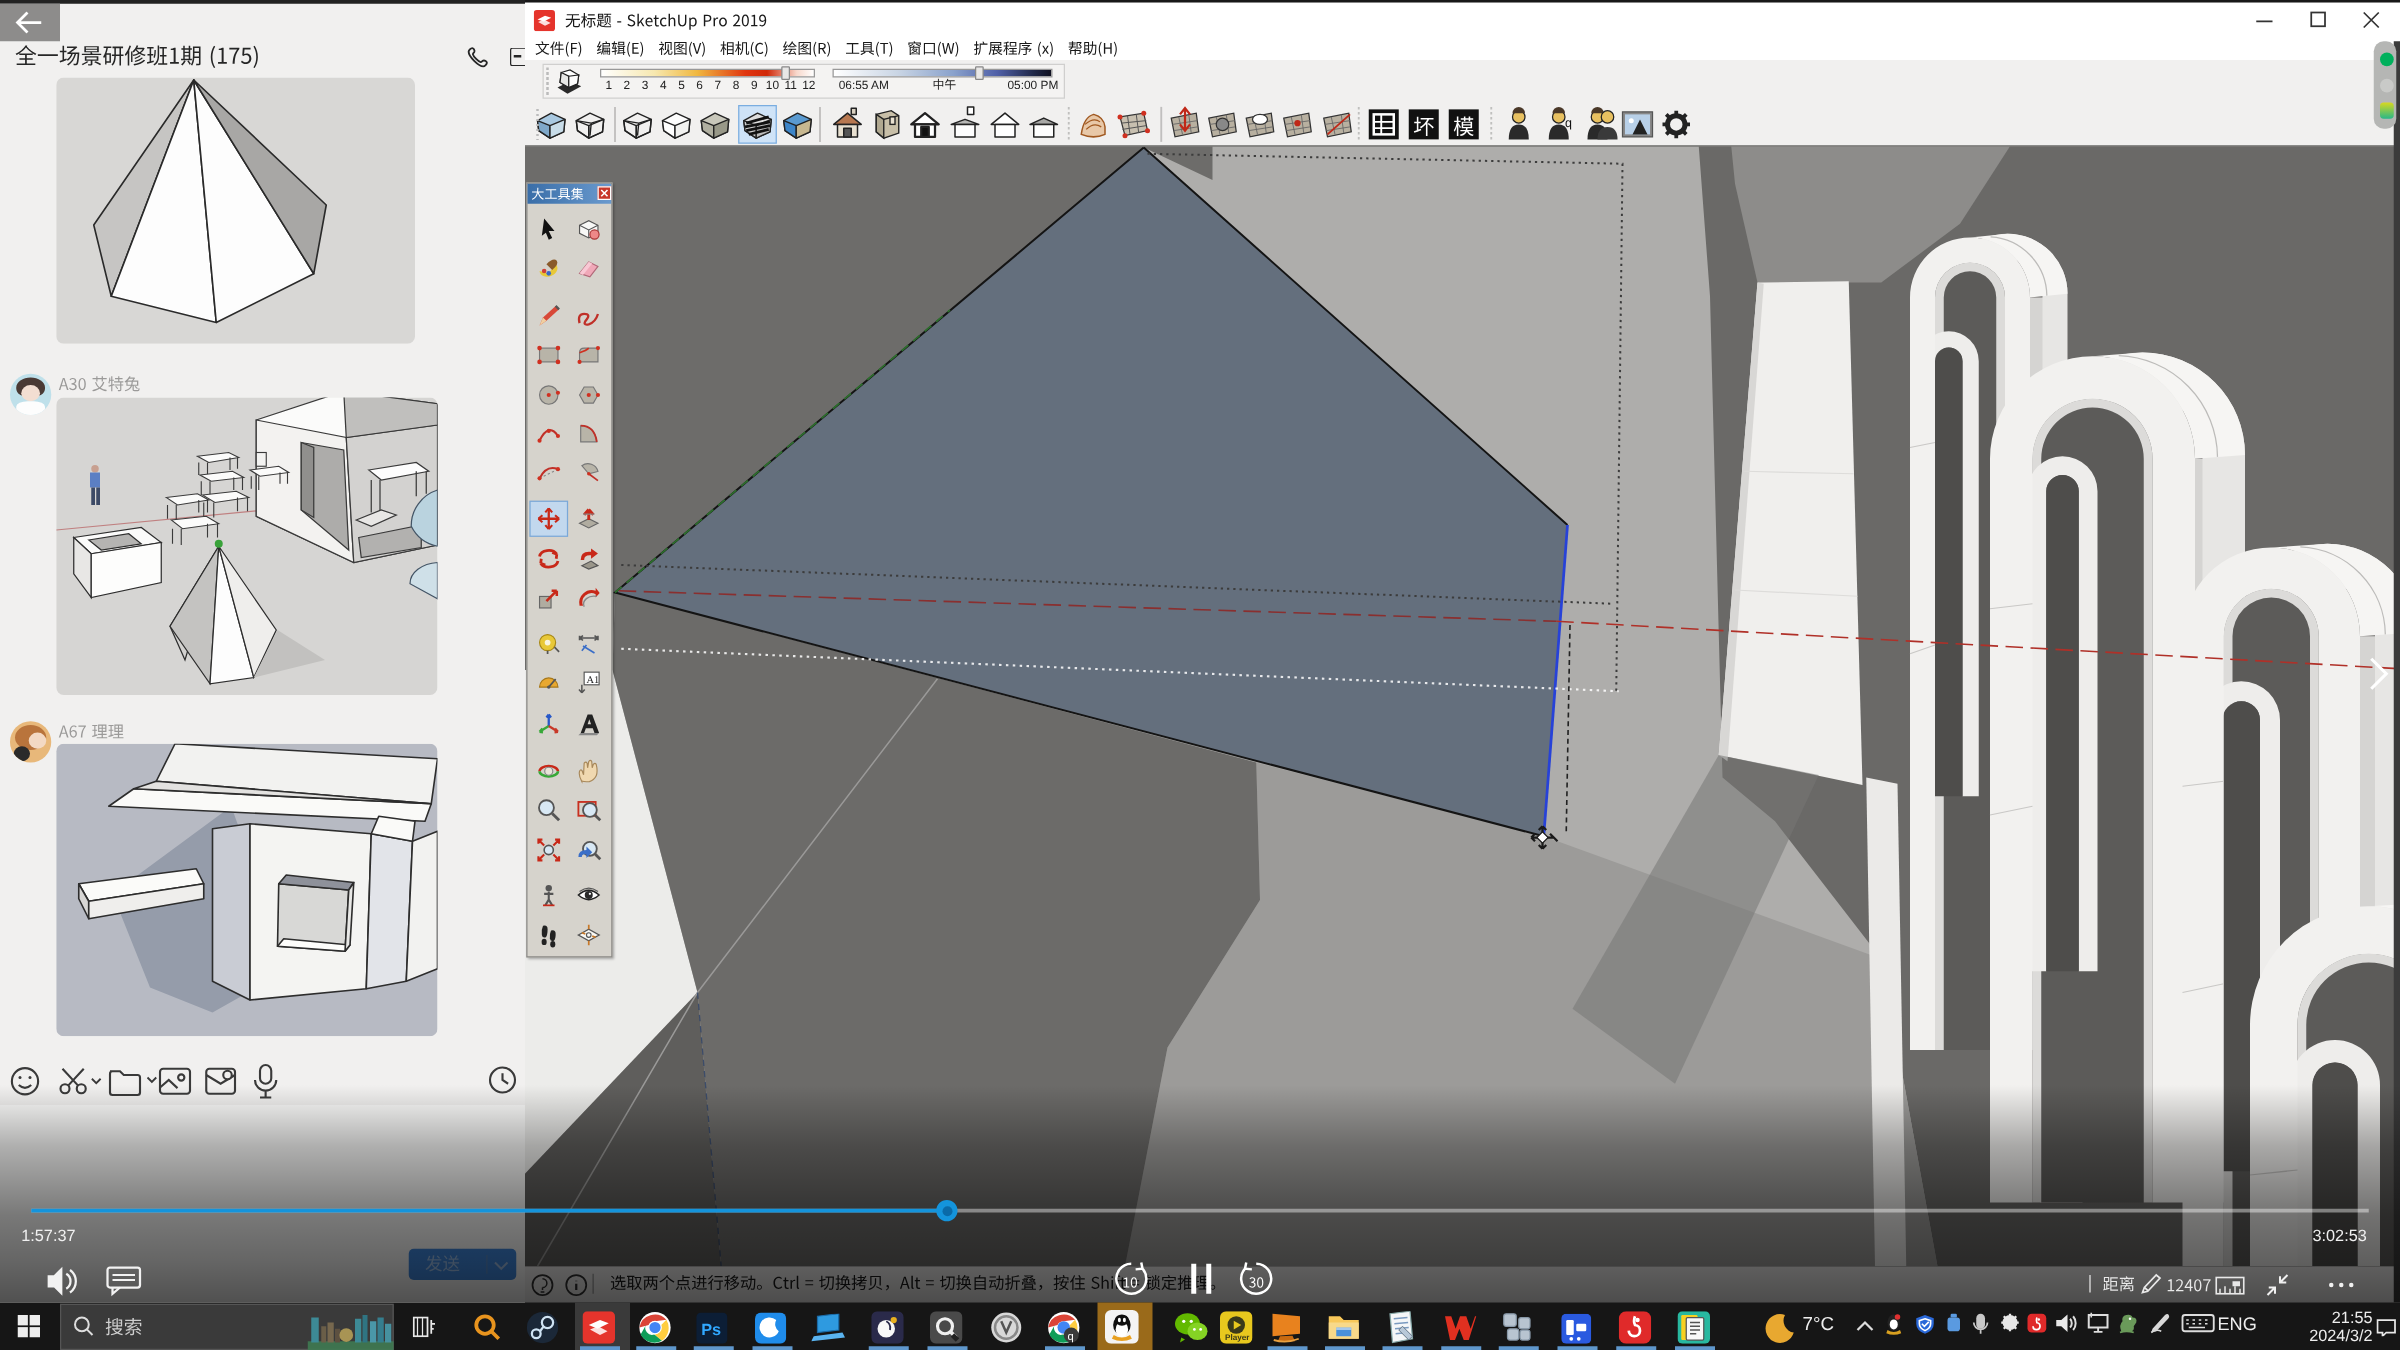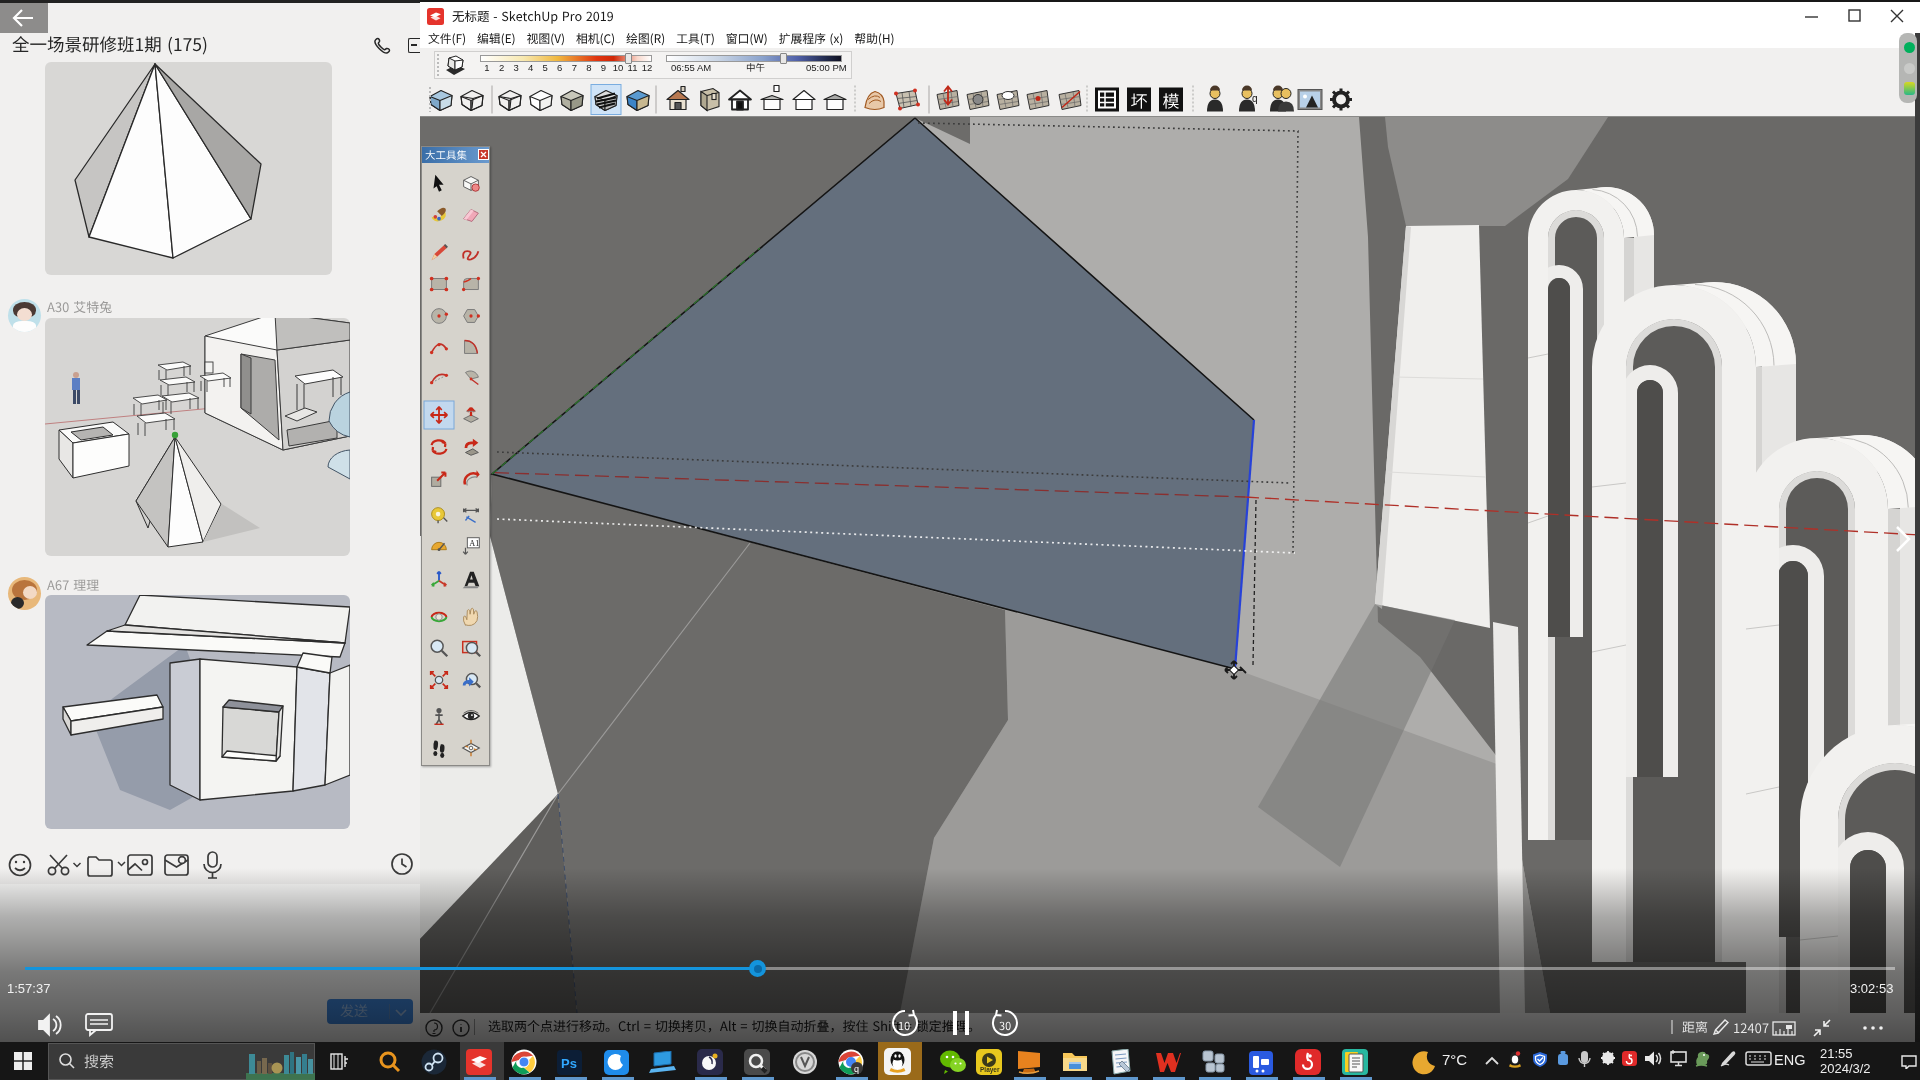--- a/index.html
+++ b/index.html
@@ -677,21 +677,21 @@
 <div class="abs" style="left:1915px;top:33px;width:5px;height:1009px;background:#3b3b3b"></div>
 <div class="abs" style="left:1899px;top:33px;width:18px;height:70px;background:#b5b6b4;border-radius:8px"></div>
 <div class="abs" style="left:1904px;top:42px;width:11px;height:11px;border-radius:50%;background:#00b05c"></div>
 <div class="abs" style="left:1904px;top:63px;width:11px;height:11px;border-radius:50%;background:#c9cac8"></div>
 <div class="abs" style="left:1904px;top:82px;width:11px;height:13px;border-radius:3px;background:linear-gradient(#d8d820,#28b888)"></div>
 <div class="abs" style="left:0;top:868px;width:1920px;height:174px;background:linear-gradient(rgba(0,0,0,0) 0%,rgba(0,0,0,.3) 28%,rgba(0,0,0,.52) 60%,rgba(0,0,0,.6) 82%,rgba(0,0,0,.68) 100%)"></div>
 <div class="abs" style="left:25px;top:967px;width:1870px;height:2.5px;background:rgba(255,255,255,.42)"></div>
 <div class="abs" style="left:25px;top:966.5px;width:725px;height:3.5px;background:#1494dc"></div>
 <div class="abs" style="left:749px;top:960px;width:17px;height:17px;border-radius:50%;background:#1494dc;border:2.5px solid #1494dc"></div>
 <div class="abs" style="left:754px;top:965px;width:8px;height:8px;border-radius:50%;background:#0a6aa8"></div>
-<div class="abs" style="left:7px;top:981px;color:#f0f0f0;font-size:13px">1:57:37</div>
+<div class="abs" style="left:17px;top:981px;color:#f0f0f0;font-size:13px">1:57:37</div>
 <div class="abs" style="left:1850px;top:981px;color:#f0f0f0;font-size:13px">3:02:53</div>
 <svg class="abs" style="left:36px;top:1012px" width="80" height="26" fill="none" stroke="#f2f2f2" stroke-width="1.8">
 <path d="M3 9 h4.5 l5.5 -5.5 v19 l-5.5 -5.5 h-4.5 z" fill="#f2f2f2"></path>
 <path d="M17 7 a7 7 0 0 1 0 12 M20 4 a11 11 0 0 1 0 18"></path>
 <g transform="translate(50,0)">
         <rect x="0" y="2" width="26" height="16" rx="2"></rect>
         <path d="M4 18 l0 5 l6 -5"></path>
         <path d="M4 8 h18 M4 12 h18" stroke-width="1.6"></path>
       </g>
 </svg>
@@ -988,21 +988,21 @@
 <g transform="translate(236,0)">
         <path d="M2 13 L12 2 q2 -1.5 3 0 q1 1.5 -.5 3 L5 15 l-4 1 Z" fill="#d8d8d8" stroke="none"></path>
         <path d="M1 16 q4 -3 8 -1" stroke="#d8d8d8" stroke-width="1.3"></path>
       </g>
 <g transform="translate(262,0)">
         <rect x="0" y="2" width="25" height="13" rx="2" fill="none" stroke-width="1.5"></rect>
         <path d="M3 6 h2 M8 6 h2 M13 6 h2 M18 6 h2 M3 9 h2 M8 9 h2 M13 9 h2 M18 9 h2 M5 12 h13" stroke-width="1.2"></path>
       </g>
 </svg>
 <div class="abs" style="left:1774px;top:1052px;color:#eee;font-size:14.5px">ENG</div>
-<div class="abs" style="left:1820px;top:1046px;width:78px;color:#eee;font-size:13px;line-height:15px">21:55<br>2024/3/2</div>
+<div class="abs" style="left:1820px;top:1046px;width:78px;color:#eee;font-size:13px;text-align:right;line-height:15px">21:55<br>2024/3/2</div>
 <svg class="abs" style="left:1901px;top:1054px" width="16" height="15" fill="none" stroke="#e8e8e8" stroke-width="1.4">
       <path d="M1 2 h14 v10 h-7 l-3 3 v-3 h-4 z"></path>
     </svg>
 <div class="abs" style="left:421px;top:146px;width:69px;height:620px;background:#d6d3cc;border:1px solid #8a8986;box-shadow:1px 1px 2px rgba(0,0,0,.3)"></div>
 <div class="abs" style="left:422px;top:147px;width:67px;height:16px;background:linear-gradient(90deg,#3a6ea8,#6a9ace)"></div>
 <svg class="abs" style="left:0;top:0" width="500" height="170">
       <g transform="translate(425,159)">
         <g fill="#ffffff">
           <path transform="translate(0.0,0) scale(0.010500,-0.010500)" d="M461 839C460 760 461 659 446 553H62V476H433C393 286 293 92 43 -16C64 -32 88 -59 100 -78C344 34 452 226 501 419C579 191 708 14 902 -78C915 -56 939 -25 958 -8C764 73 633 255 563 476H942V553H526C540 658 541 758 542 839Z"></path>
           <path transform="translate(10.5,0) scale(0.010500,-0.010500)" d="M52 72V-3H951V72H539V650H900V727H104V650H456V72Z"></path>

